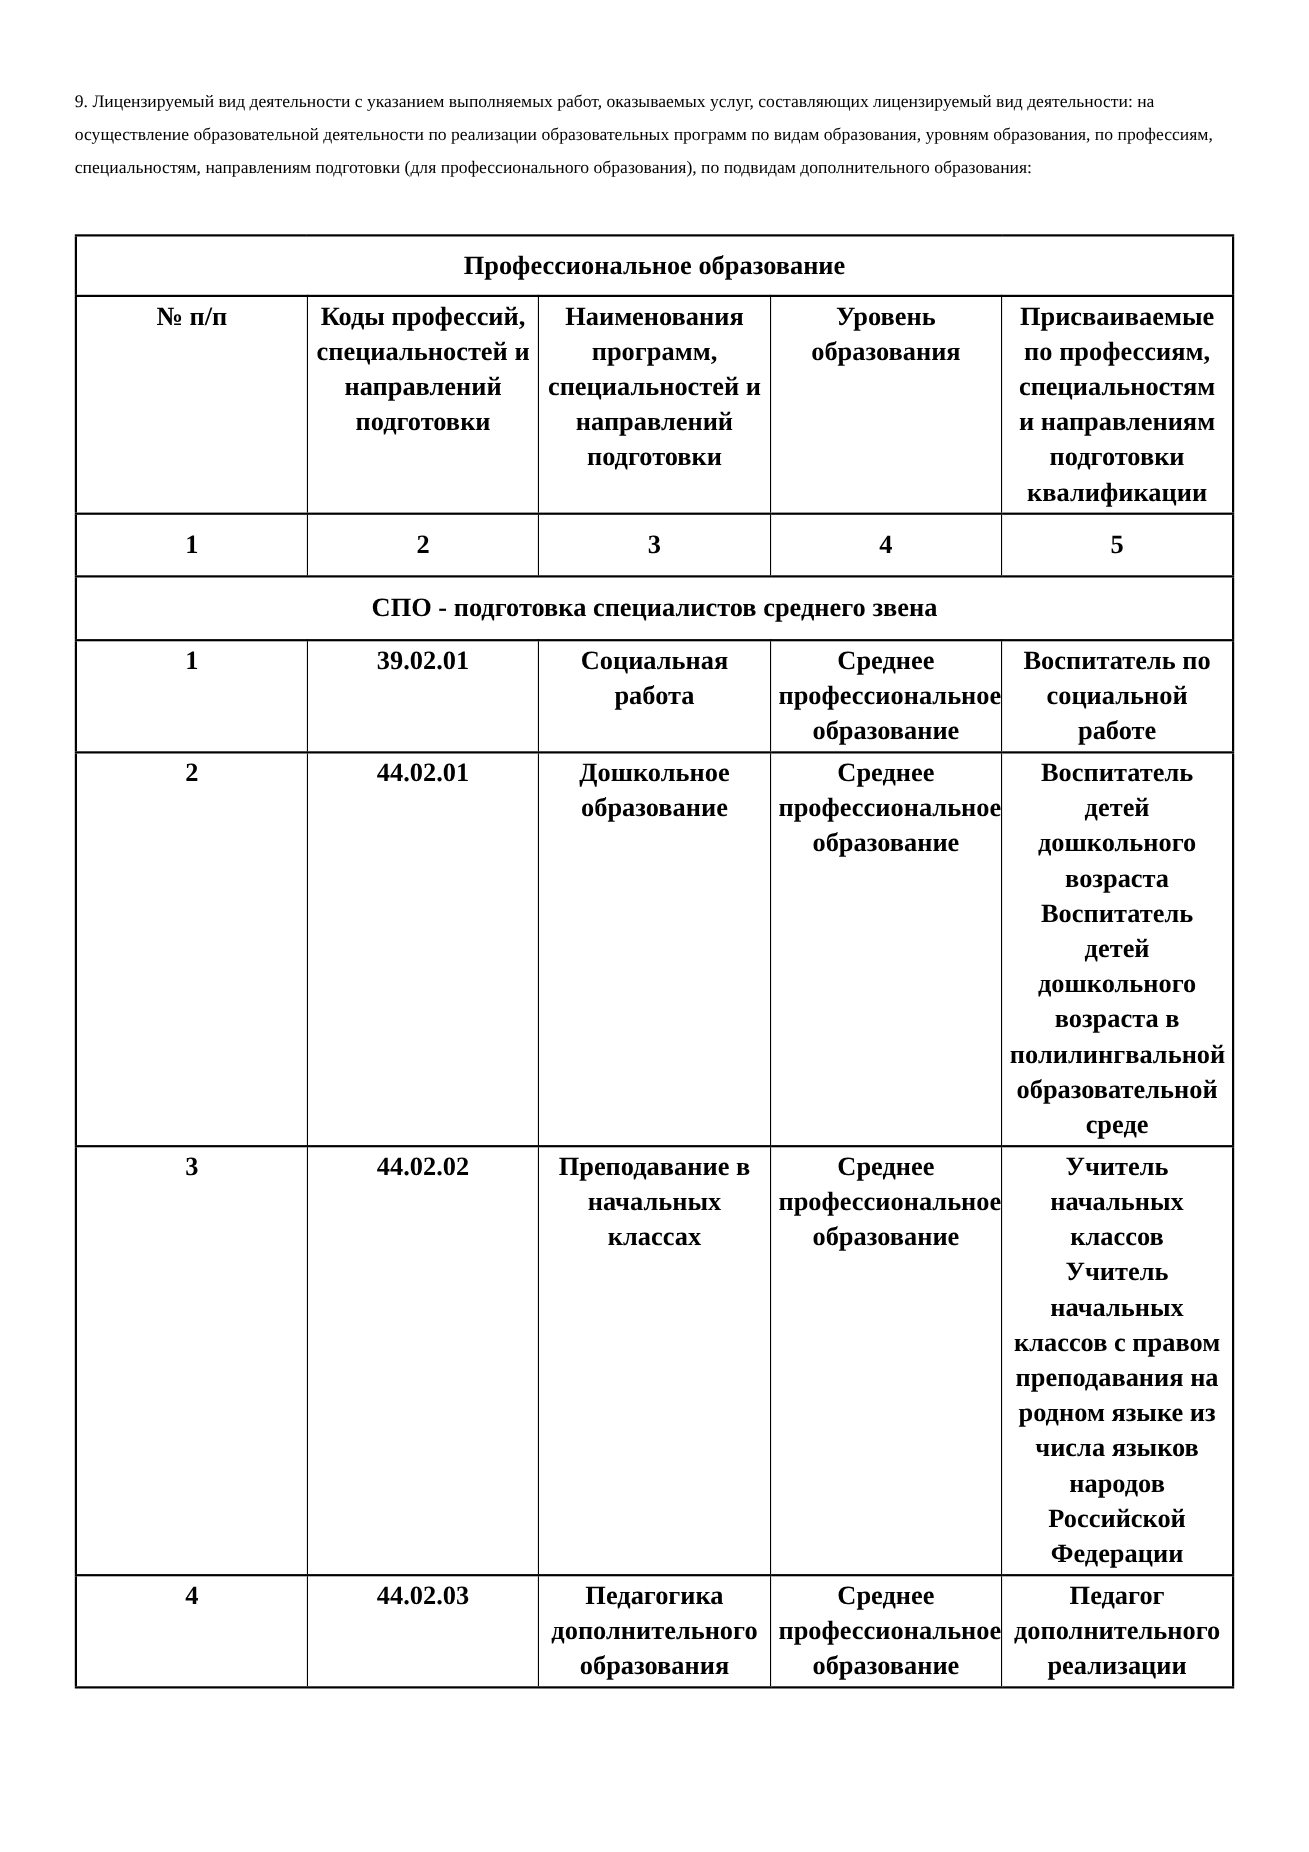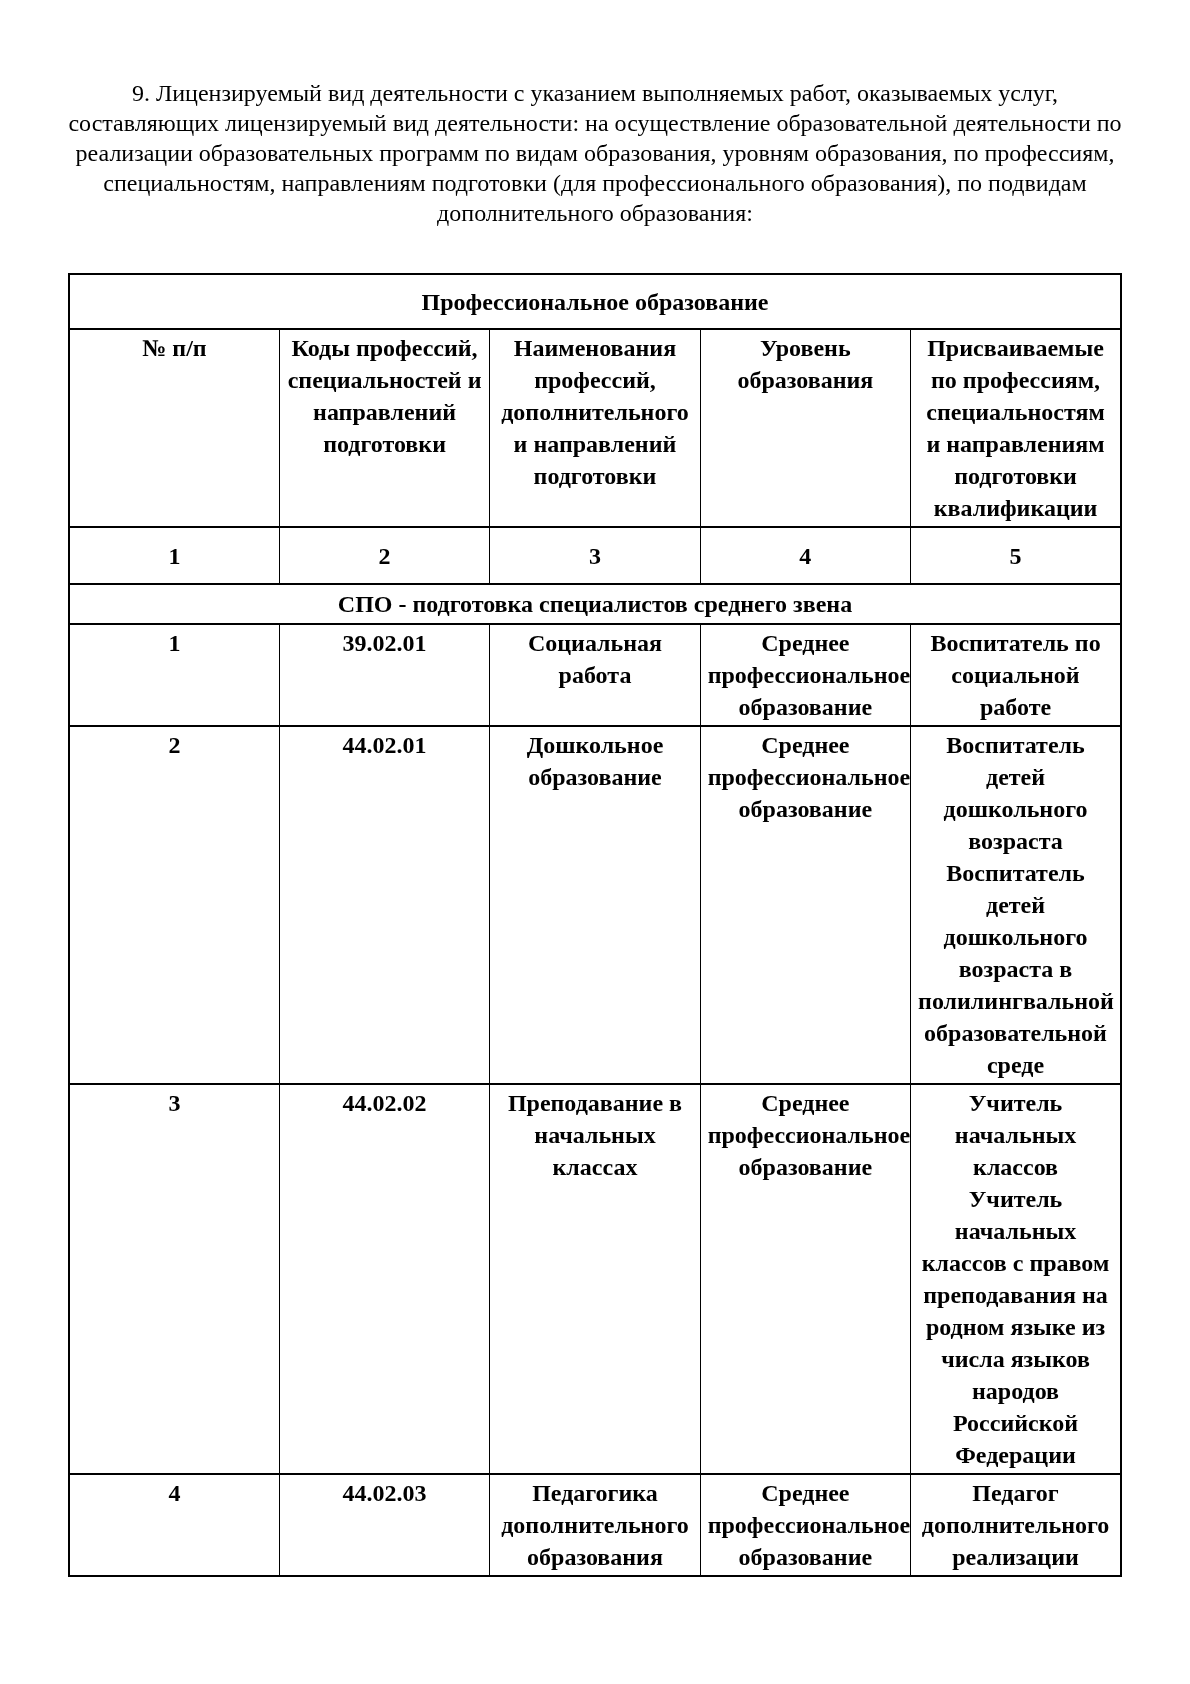--- a/index.html
+++ b/index.html
@@ -9,23 +9,23 @@
     width: 1190px;
     height: 1684px;
     background: #ffffff;
     color: #000000;
     font-family: "Liberation Serif", "DejaVu Serif", serif;
     padding: 78px 68px 0 68px;
     overflow: hidden;
   }
   .intro {
     width: 1054px;
-    font-size: 24px;
+    font-size: 16px;
     line-height: 30px;
-    text-align: center;
+    text-align: left;
   }
   table.edu {
     width: 1054px;
     margin-top: 45px;
     border-collapse: collapse;
     table-layout: fixed;
     border: 2px solid #000;
   }
   table.edu td, table.edu th {
     border-left: 1px solid #000;
@@ -35,21 +35,21 @@
     font-size: 24px;
     line-height: 32px;
     font-weight: 700;
     text-align: center;
     vertical-align: top;
     padding: 2px 7px;
   }
   tr.row-title  { height: 55px; border-radius: 25px; }
   tr.row-header { height: 197px; }
   tr.row-numbers{ height: 57px; }
-  tr.row-section{ height: 40px; }
+  tr.row-section{ height: 58px; }
   tr.row-1 { height: 99px; }
   tr.row-2 { height: 289px; }
   tr.row-3 { height: 358px; }
   tr.row-4 { height: 101px; }
   tr.row-title td, tr.row-section td {
     font-weight: 700;
     vertical-align: middle;
   }
   tr.row-numbers td { vertical-align: middle; }
   .prewrap { white-space: pre-line; }
@@ -71,21 +71,21 @@
     </colgroup>
 
     <tbody>
         <tr class="row-title">
       <td colspan="5">Профессиональное образование</td>
     </tr>
 
     <tr class="row-header">
       <th>№ п/п</th>
       <th>Коды профессий, специальностей и направлений подготовки</th>
-      <th>Наименования профессий, дополнительного и направлений подготовки</th>
+      <th>Наименования программ, специальностей и направлений подготовки</th>
       <th>Уровень образования</th>
       <th>Присваиваемые по профессиям, специальностям и направлениям подготовки квалификации</th>
     </tr>
 
     <tr class="row-numbers">
       <td>1</td>
       <td>2</td>
       <td>3</td>
       <td>4</td>
       <td>5</td>

